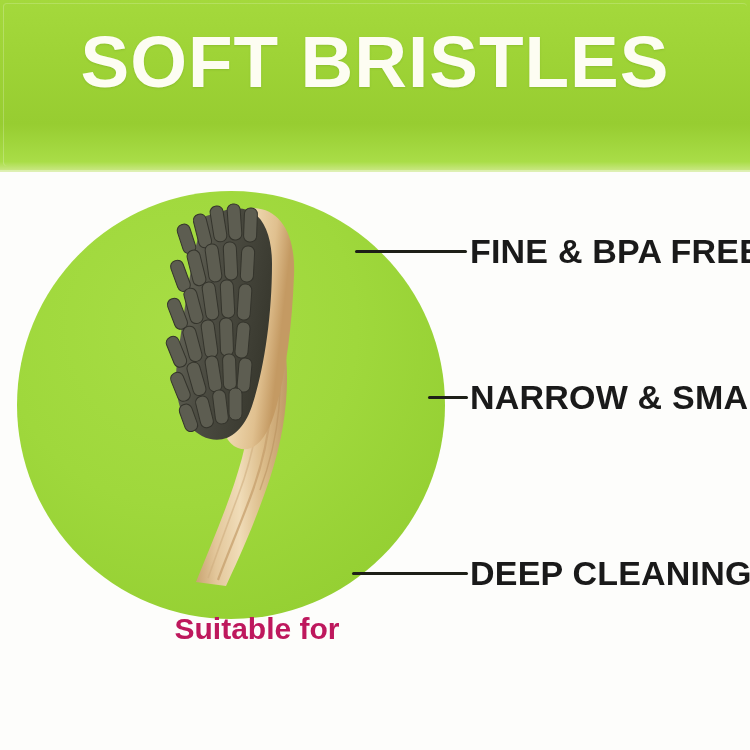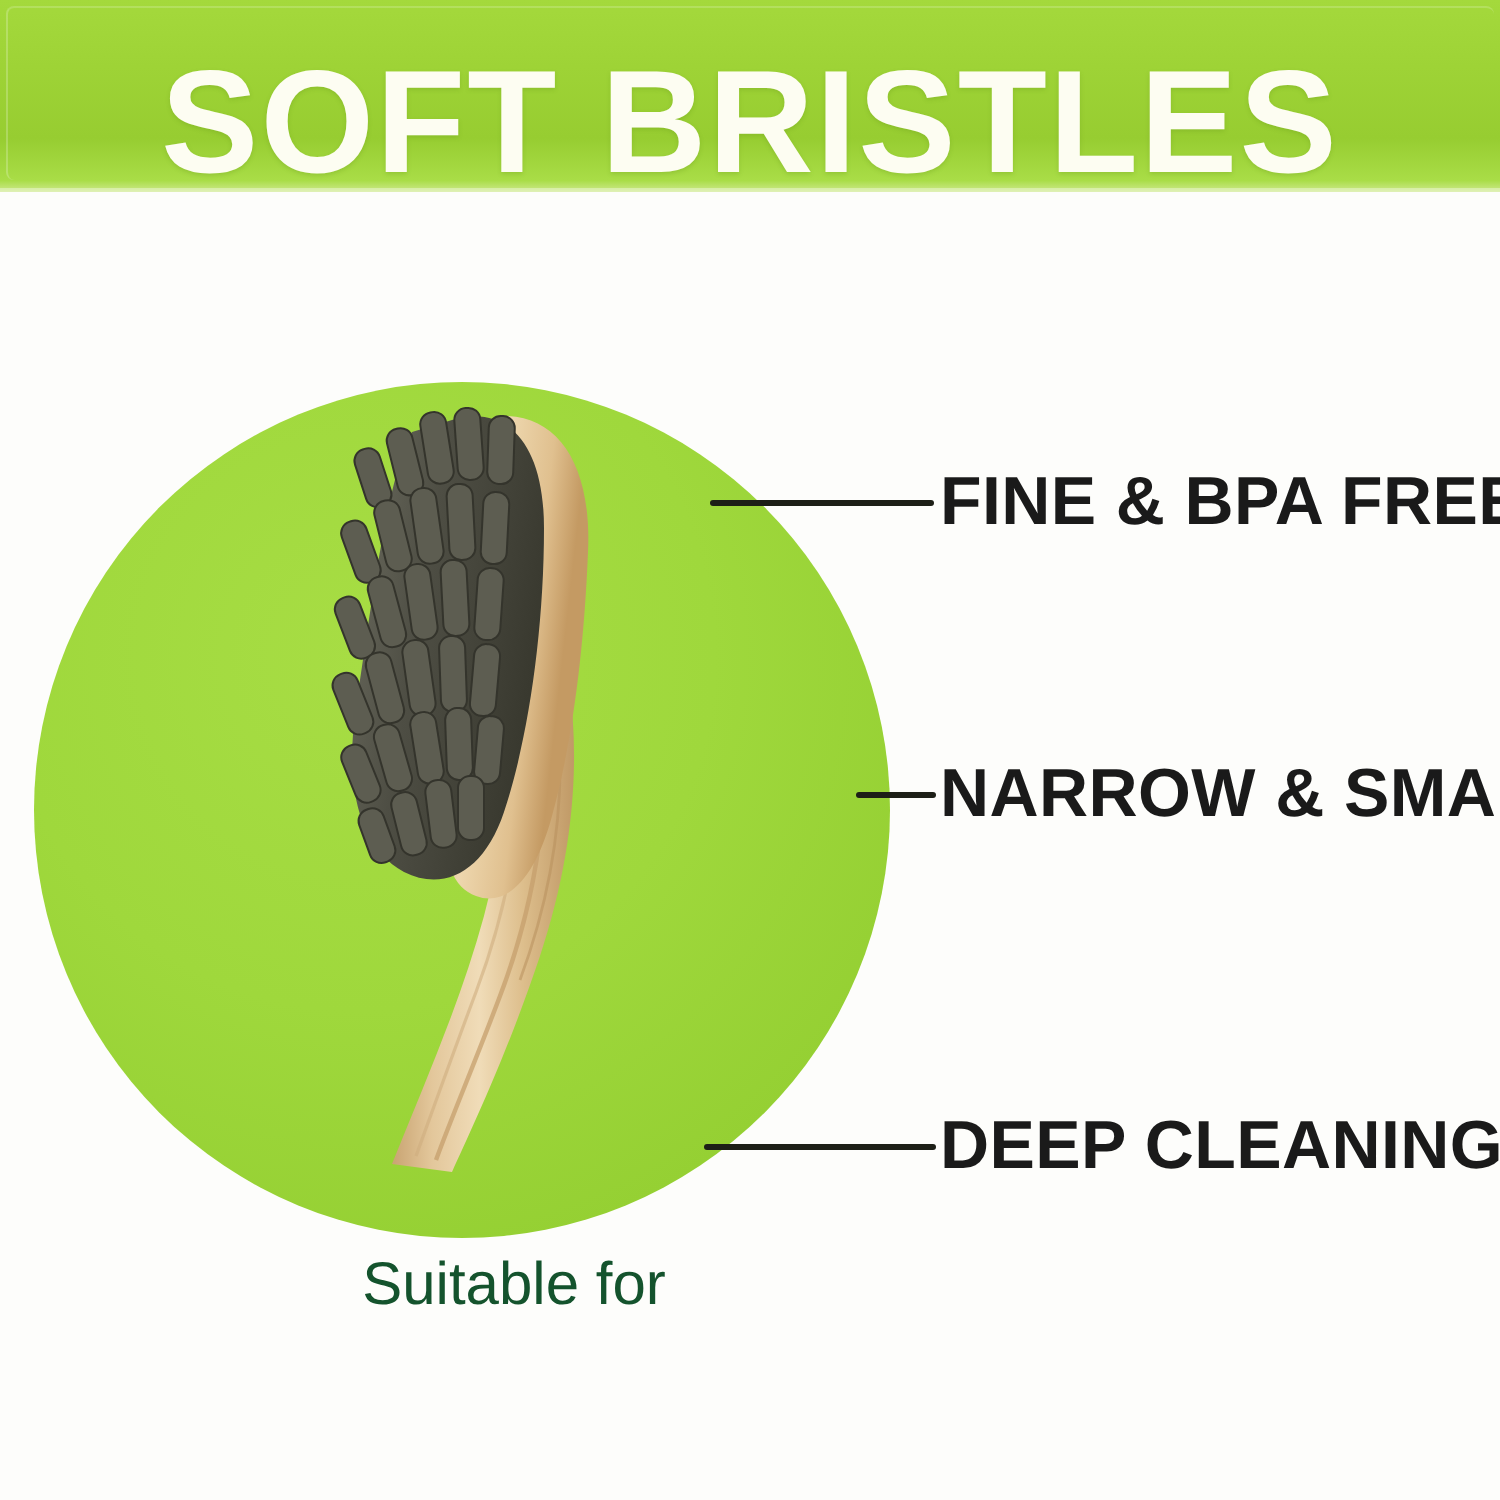--- a/index.html
+++ b/index.html
@@ -18,21 +18,21 @@
     background: #fdfdfb;
     overflow: hidden;
   }
 
   
   .banner {
     position: absolute;
     left: 0;
     top: 0;
     width: 750px;
-    height: 96px;
+    height: 172px;
     background: linear-gradient(180deg,
                 #a4d93c 0%,
                 #9ed336 35%,
                 #97cd31 72%,
                 #a9dd47 94%,
                 #cfe98e 100%);
     box-shadow: inset 0 -2px 0 rgba(255,255,255,0.35);
   }
   .banner::before {
     
@@ -108,26 +108,26 @@
     line-height: 38px;
   }
   .feature-1 { left: 470px; top: 232px; }
   .feature-2 { left: 470px; top: 378px; }
   .feature-3 { left: 470px; top: 554px; }
 
   
   .caption {
     position: absolute;
     left: 92px;
-    top: 626px;
+    top: 612px;
     width: 330px;
     text-align: center;
-    color: #14532d;
+    color: #be185d;
     font-size: 30px;
-    font-weight: normal;
+    font-weight: bold;
     line-height: 34px;
   }
   .caption span { display: block; }
 </style>
 </head>
 <body>
 
 <div id="page">
 
   <div class="banner">

